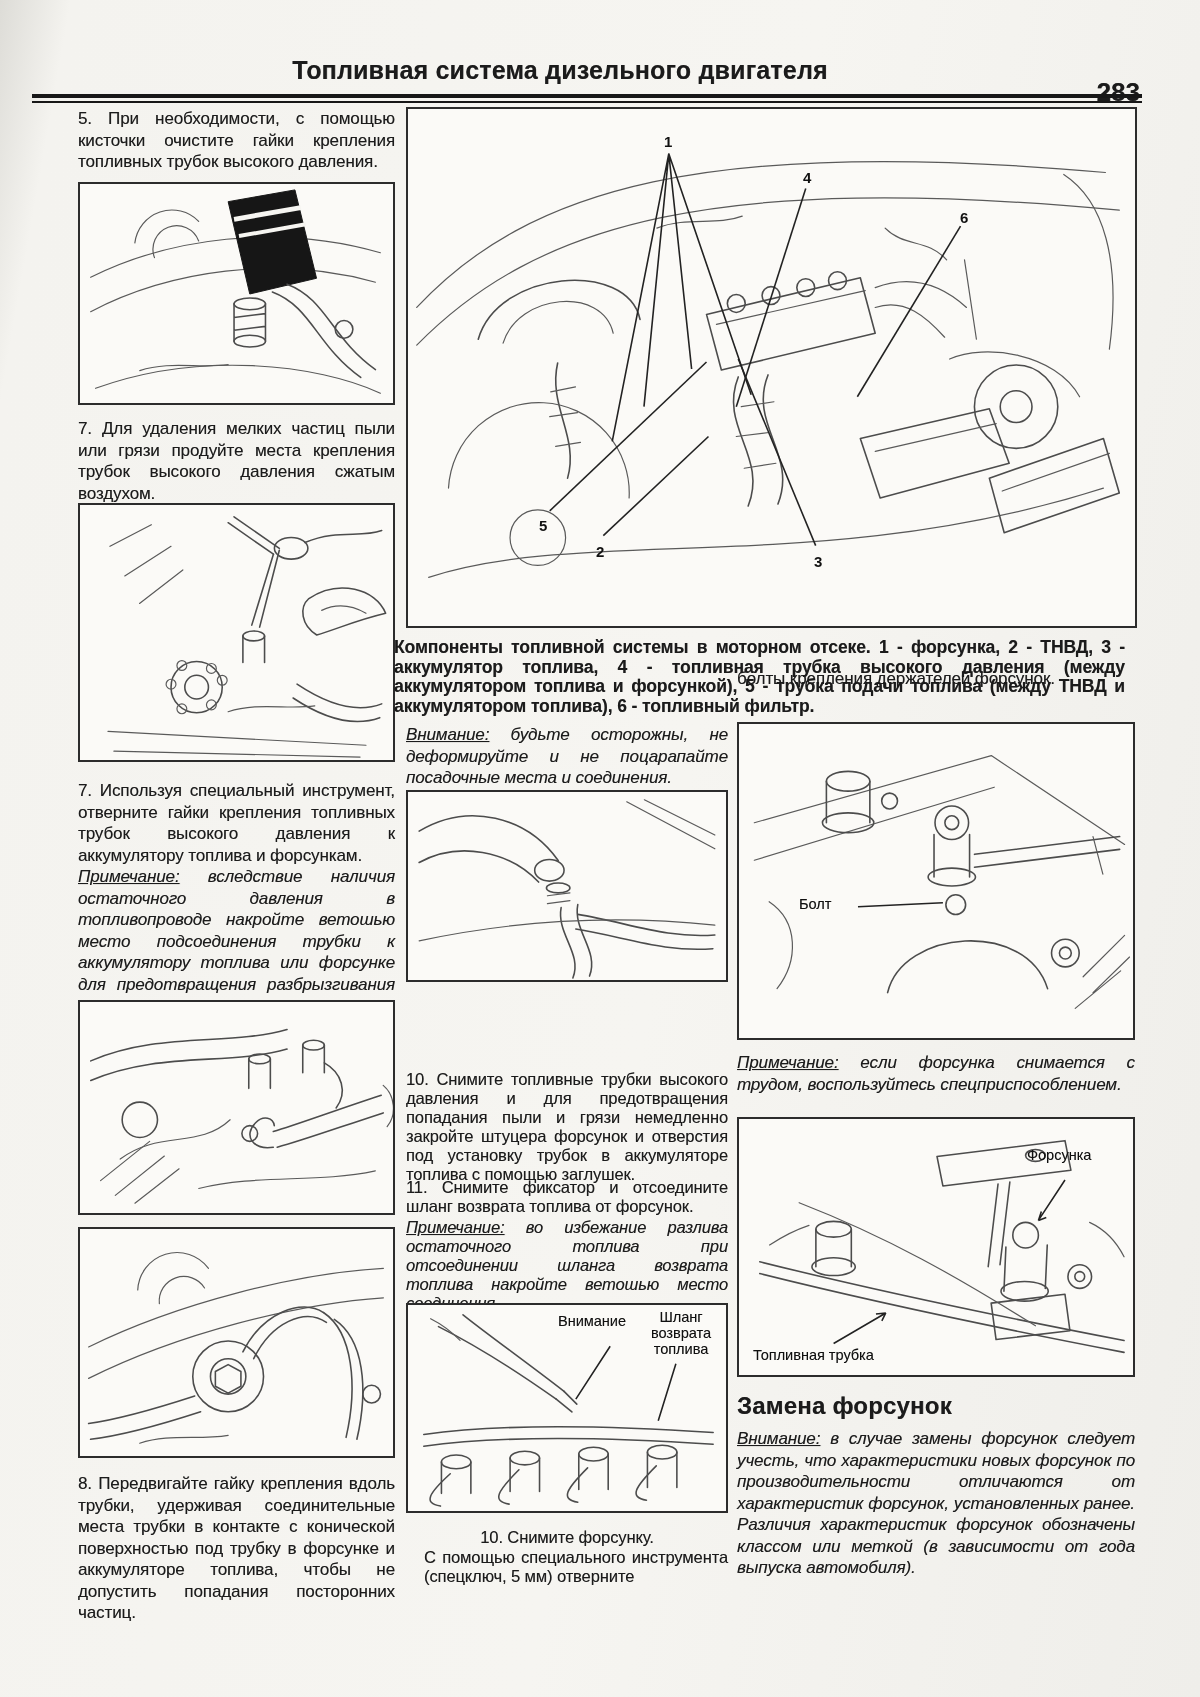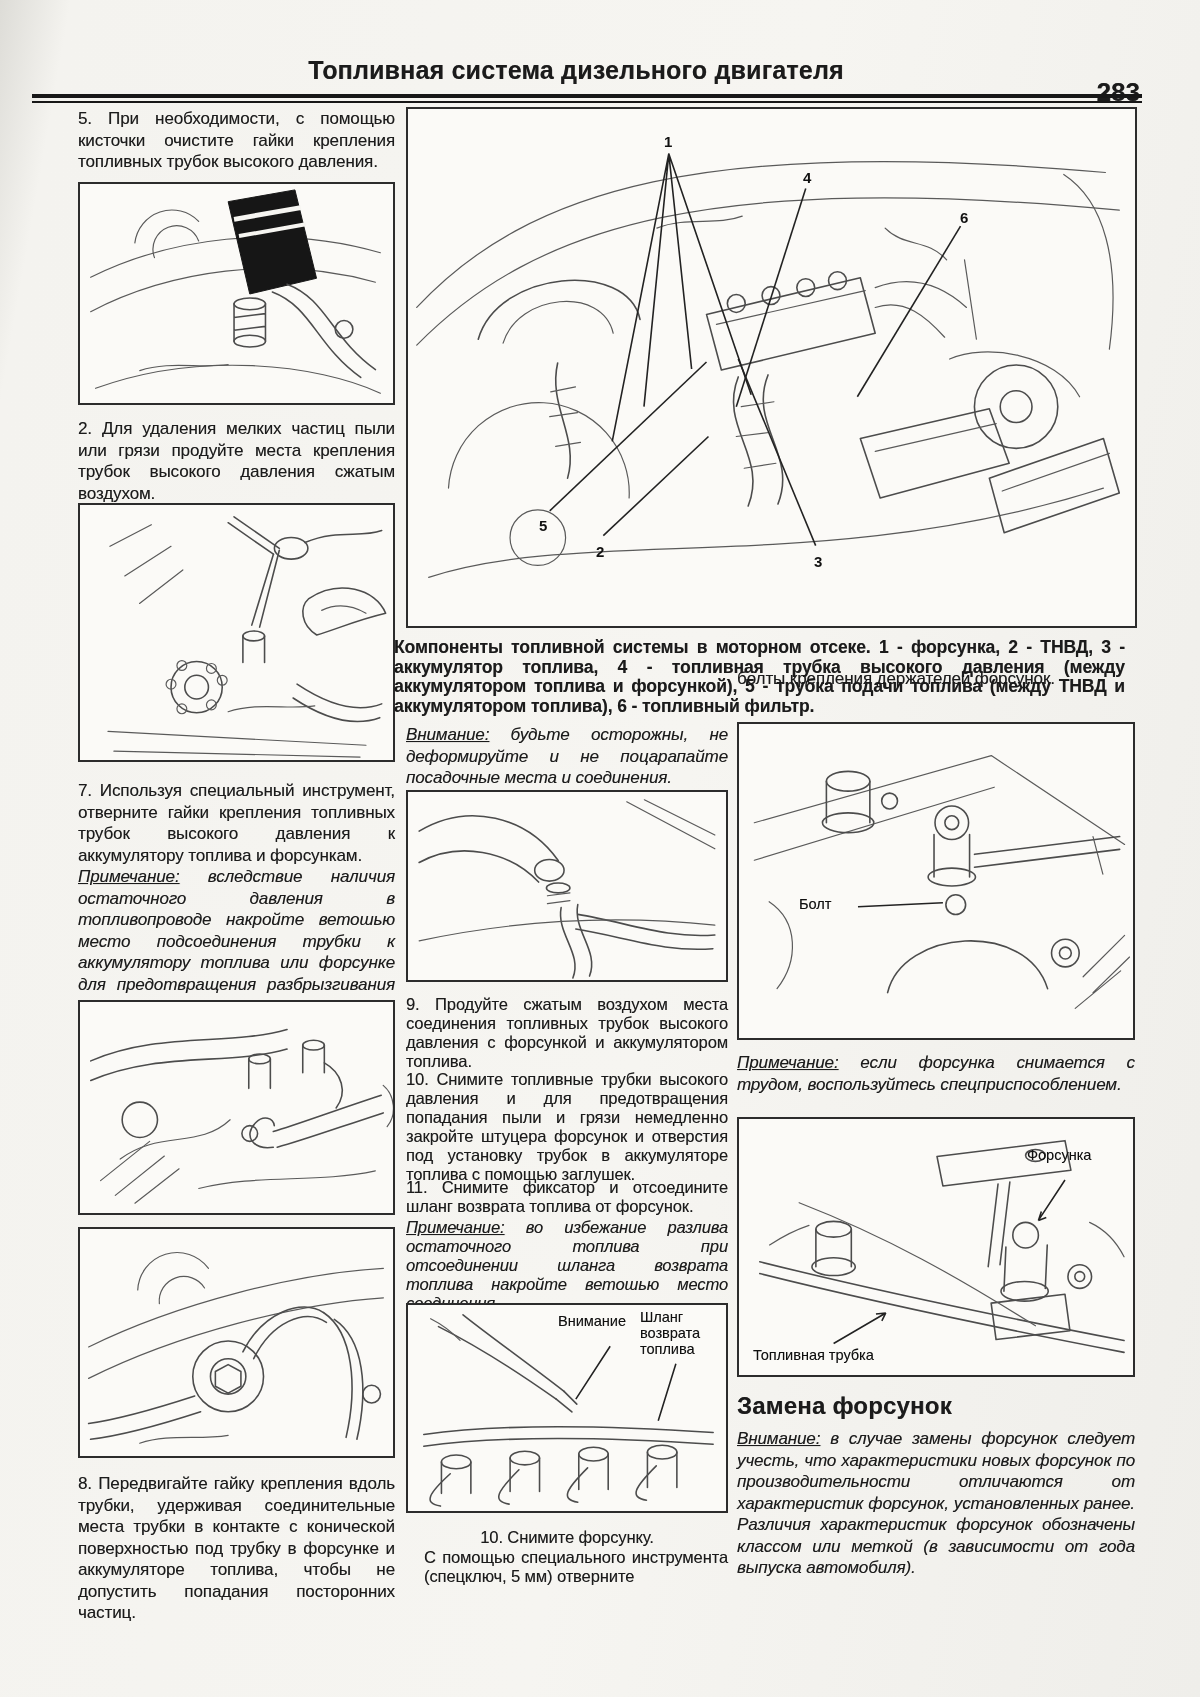--- a/index.html
+++ b/index.html
@@ -28,21 +28,21 @@
       text-shadow:0.3px 0.3px 0.4px rgba(0,0,0,.5);}
   .sk{stroke:#4c4c4c;stroke-width:1.6;fill:none;stroke-linecap:round;stroke-linejoin:round;}
   .sk2{stroke:#5a5a5a;stroke-width:1.2;fill:none;stroke-linecap:round;}
   .lead{stroke:#222;stroke-width:1.6;fill:none;}
 </style>
 </head>
 <body>
 
 <div class="page">
 
-  <div class="title" style="left:186px;top:56px;width:780px">Топливная система дизельного двигателя</div>
+  <div class="title" style="left:170px;top:56px;width:780px">Топливная система дизельного двигателя</div>
   <div class="pagenum" style="left:1050px;top:54px;width:90px">283</div>
   <div class="rule" style="left:32px;top:94px;width:1110px;height:4px"></div>
   <div class="rule" style="left:32px;top:101px;width:1110px;height:1.6px"></div>
 
   <div class="txt" style="left:78px;top:108px;width:317px">5. При необходимости, с помощью кисточки очистите гайки крепления топливных трубок высокого давления.</div>
 
   <div class="fig" style="left:78px;top:182px;width:317px;height:223px">
     <svg viewBox="0 0 317 223">
       <path class="sk2" d="M10,95 C90,55 200,40 305,70"></path>
       <path class="sk2" d="M10,130 C90,88 200,72 300,100"></path>
@@ -55,21 +55,21 @@
       <ellipse class="sk" cx="172" cy="122" rx="16" ry="6"></ellipse>
       <path class="sk" d="M156,122 L156,160 M188,122 L188,160 M156,136 L188,132 M156,149 L188,145"></path>
       <ellipse class="sk" cx="172" cy="160" rx="16" ry="6"></ellipse>
       <path class="sk" d="M195,110 C235,125 240,165 285,197"></path>
       <path class="sk" d="M210,102 C250,117 255,157 300,189"></path>
       <circle class="sk" cx="268" cy="148" r="9"></circle>
       <path class="sk2" d="M60,190 C90,180 120,188 150,184"></path>
     </svg>
   </div>
 
-  <div class="txt" style="left:78px;top:418px;width:317px">2. Для удаления мелких частиц пыли или грязи продуйте места крепления трубок высокого давления сжатым воздухом.</div>
+  <div class="txt" style="left:78px;top:418px;width:317px">7. Для удаления мелких частиц пыли или грязи продуйте места крепления трубок высокого давления сжатым воздухом.</div>
 
   <div class="fig" style="left:78px;top:503px;width:317px;height:259px">
     <svg viewBox="0 0 317 259">
       <path class="sk2" d="M30,42 L72,20 M45,72 L92,42 M60,100 L104,66"></path>
       <path class="sk" d="M150,18 L196,50 M156,12 L202,44"></path>
       <path class="sk" d="M196,50 L174,122 M202,46 L182,124"></path>
       <ellipse class="sk" cx="214" cy="44" rx="17" ry="11"></ellipse>
       <path class="sk" d="M228,38 C262,24 284,34 306,26"></path>
       <path class="sk" d="M232,95 C262,75 300,85 310,110 C280,117 258,127 240,132 C224,122 222,104 232,95"></path>
       <path class="sk2" d="M245,107 C260,100 276,102 290,110"></path>
@@ -197,21 +197,20 @@
       <path class="sk2" d="M141,106 L164,103 M141,114 L164,111"></path>
       <path class="sk" d="M155,118 C150,145 177,165 167,190"></path>
       <path class="sk" d="M172,115 C167,142 194,162 184,188"></path>
       <path class="sk" d="M172,125 C222,133 262,150 312,146"></path>
       <path class="sk" d="M170,140 C220,148 260,164 310,160"></path>
       <path class="sk2" d="M10,152 Q160,120 312,136"></path>
       <path class="sk2" d="M222,10 L312,58 M240,8 L312,44"></path>
     </svg>
   </div>
 
-  <div class="txt dense" style="left:406px;top:995px;width:322px">9. Продуйте сжатым воздухом места соединения топливных трубок высокого давления с форсункой и аккумулятором топлива.</div>
   <div class="txt dense" style="left:406px;top:1070px;width:322px">10. Снимите топливные трубки высокого давления и для предотвращения попадания пыли и грязи немедленно закройте штуцера форсунок и отверстия под установку трубок в аккумуляторе топлива с помощью заглушек.</div>
   <div class="txt dense" style="left:406px;top:1178px;width:322px">11. Снимите фиксатор и отсоедините шланг возврата топлива от форсунок.</div>
   <div class="txt dense note" style="left:406px;top:1218px;width:322px">
     <span class="nlabel">Примечание:</span><span> во избежание разлива остаточного топлива при отсоединении шланга возврата топлива накройте ветошью место соединения.</span>
   </div>
 
   <div class="fig" style="left:406px;top:1303px;width:322px;height:210px">
     <svg viewBox="0 0 322 210">
       <path class="sk" d="M30,22 C60,37 102,62 150,96"></path>
       <path class="sk" d="M55,10 C80,30 122,60 158,88"></path>
@@ -229,21 +228,21 @@
         <ellipse cx="188" cy="152" rx="15" ry="7"></ellipse>
           <path d="M173,152 L173,188 M203,152 L203,188"></path>
         <path d="M182,166 C160,188 154,198 172,201"></path>
         <ellipse cx="258" cy="150" rx="15" ry="7"></ellipse>
           <path d="M243,150 L243,186 M273,150 L273,186"></path>
         <path d="M252,164 C230,186 224,196 242,199"></path>
       </g>
       <path class="lead" d="M205,42 L170,96 M272,60 L254,118"></path>
     </svg>
     <div class="fig-label" style="left:150px;top:8px">Внимание</div>
-    <div class="fig-label" style="left:232px;top:4px;width:82px;text-align:left">Шланг возврата топлива</div>
+    <div class="fig-label" style="left:232px;top:4px;width:82px;text-align:center">Шланг возврата топлива</div>
   </div>
 
   <div class="txt dense" style="left:406px;top:1528px;width:322px;text-align:center">10. Снимите форсунку.</div>
   <div class="txt dense" style="left:424px;top:1548px;width:304px">С помощью специального инструмента (спецключ, 5 мм) отверните</div>
 
   <div class="txt" style="left:737px;top:668px;width:398px">болты крепления держателей форсунок.</div>
 
   <div class="fig" style="left:737px;top:722px;width:398px;height:318px">
     <svg viewBox="0 0 398 318">
       <path class="sk2" d="M15,100 L255,32 M15,138 L258,64 M255,32 L390,122"></path>

